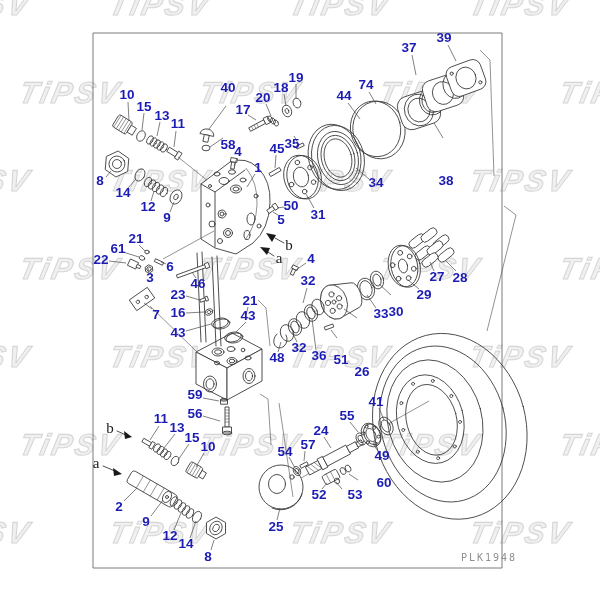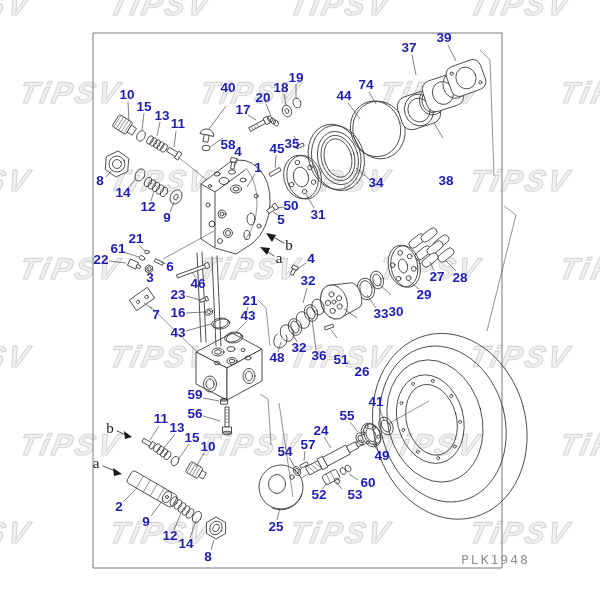--- a/index.html
+++ b/index.html
@@ -15,21 +15,21 @@
   .wf{stroke:#3a3a3a;stroke-width:0.9;fill:#ffffff;stroke-linejoin:round;}
   .thin{stroke:#4a4a4a;stroke-width:0.6;fill:none;}
   .solid{fill:#1a1a1a;stroke:none;}
   #leader-svg line{stroke-width:0.7;}
   #callout-layer{position:absolute;inset:0;z-index:3;}
   .callout{position:absolute;transform:translate(-50%,-50%);font-weight:bold;
            font-size:13.5px;line-height:1;color:var(--label-color,#1c1cb4);}
   .callout.letter{font-family:"Liberation Serif",serif;font-weight:normal;
                   font-size:15px;color:#1a1a1a;}
   #plk{position:absolute;left:461px;top:552px;z-index:3;
-       font-family:"DejaVu Sans Mono",monospace;font-size:13px;
+       font-family:"DejaVu Sans Mono",monospace;font-size:10px;
        letter-spacing:2px;color:#8f8f8f;}
 </style>
 </head>
 <body>
 
 <div class="stage">
   <div id="wm-layer">
       <div class="wm" style="left: -70px; top: -12px;">TiPSV</div>
       <div class="wm" style="left: 110px; top: -12px;">TiPSV</div>
       <div class="wm" style="left: 290px; top: -12px;">TiPSV</div>
@@ -711,21 +711,21 @@
       <div class="callout" style="left: 146px; top: 522px;">9</div>
       <div class="callout" style="left: 170px; top: 536px;">12</div>
       <div class="callout" style="left: 186px; top: 544px;">14</div>
       <div class="callout" style="left: 208px; top: 557px;">8</div>
       <div class="callout" style="left: 376px; top: 402px;">41</div>
       <div class="callout" style="left: 347px; top: 416px;">55</div>
       <div class="callout" style="left: 321px; top: 431px;">24</div>
       <div class="callout" style="left: 305px; top: 445px; padding-left: 6px;">57</div>
       <div class="callout" style="left: 285px; top: 452px;">54</div>
       <div class="callout" style="left: 382px; top: 456px;">49</div>
-      <div class="callout" style="left: 368px; top: 483px;">60</div>
+      <div class="callout" style="left: 384px; top: 483px;">60</div>
       <div class="callout" style="left: 319px; top: 495px;">52</div>
       <div class="callout" style="left: 355px; top: 495px;">53</div>
       <div class="callout" style="left: 276px; top: 527px;">25</div>
       <div class="callout letter" style="left: 289px; top: 245px;">b</div>
       <div class="callout letter" style="left: 279px; top: 258px;">a</div>
       <div class="callout letter" style="left: 110px; top: 428px;">b</div>
       <div class="callout letter" style="left: 96px; top: 463px;">a</div>
     </div>
 
   <div id="plk">PLK1948</div>

